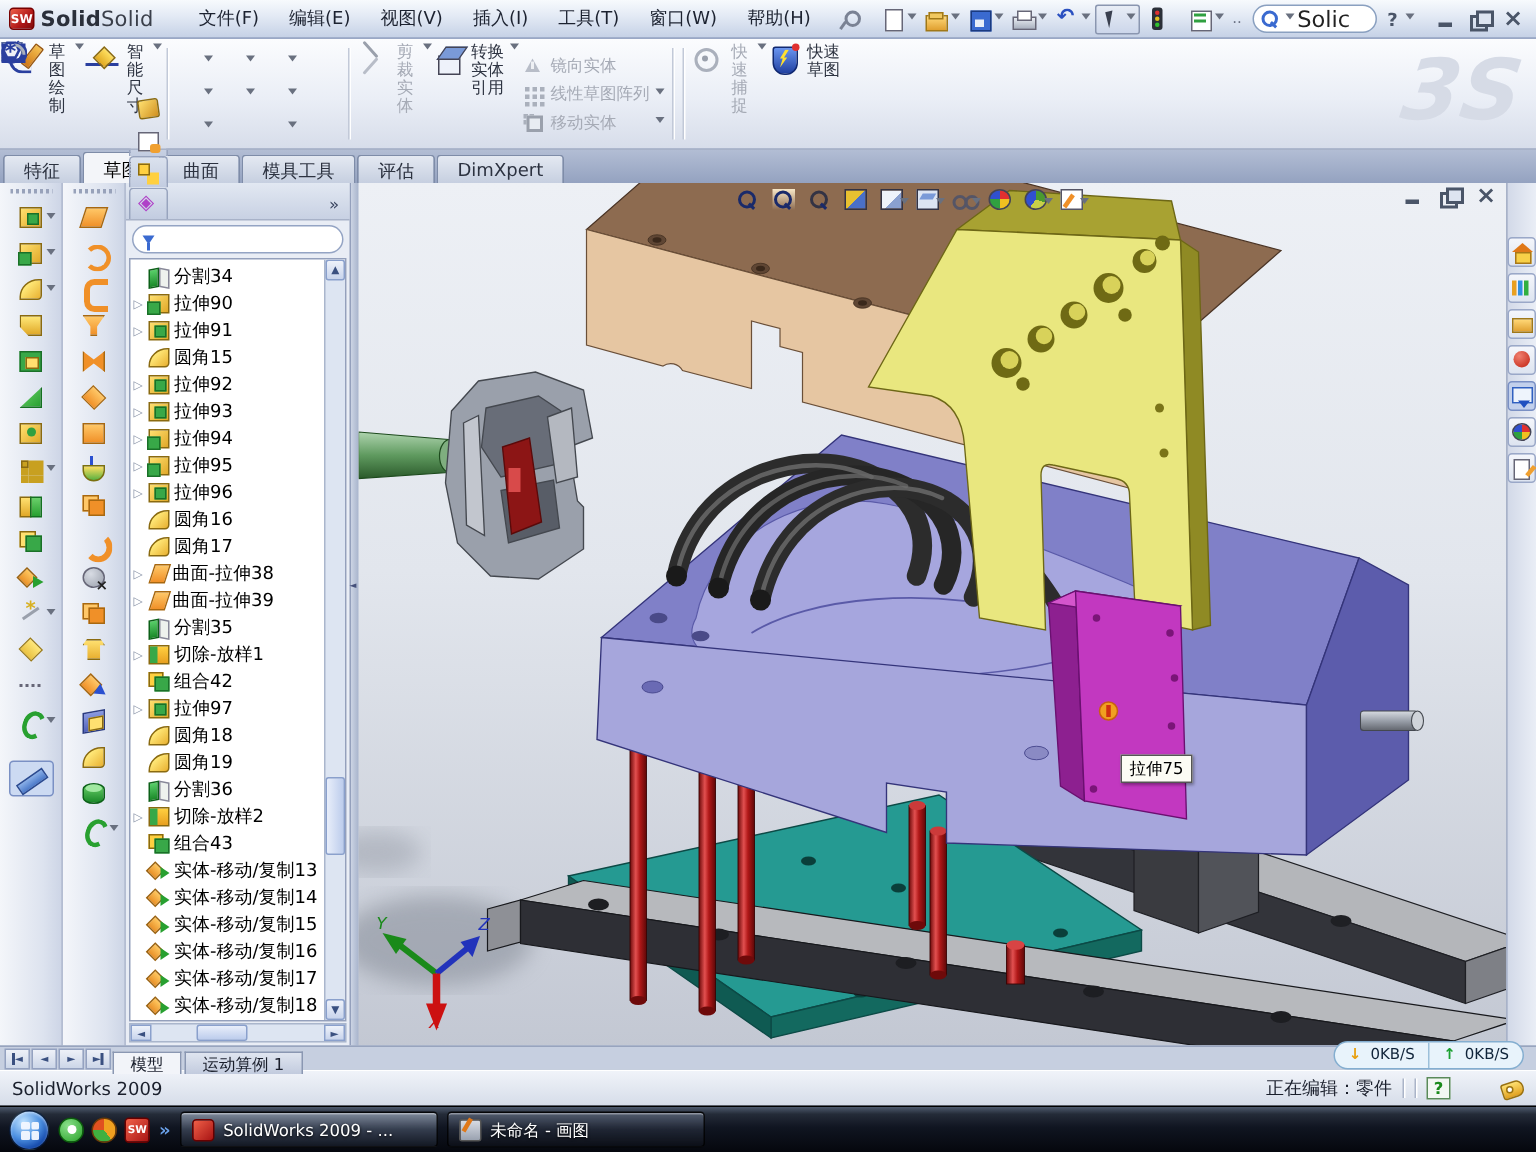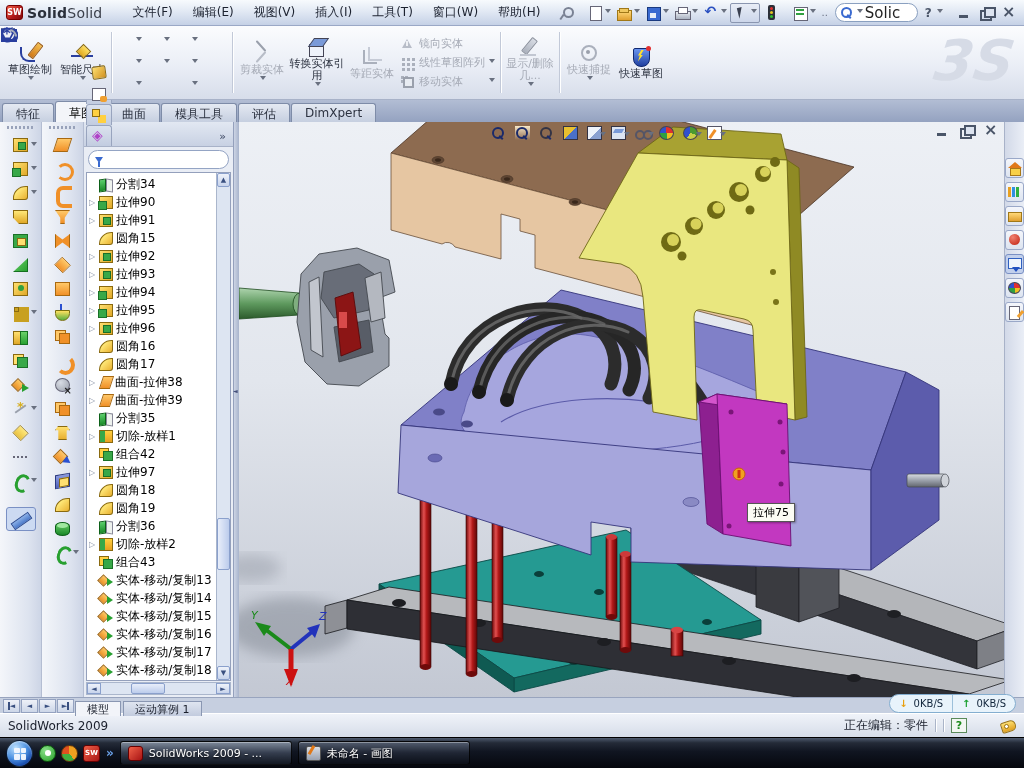--- a/index.html
+++ b/index.html
@@ -51,21 +51,21 @@
   .winbtns{display:flex;align-items:center;margin-left:auto;gap:6px;padding-right:4px;}
   .wb{position:relative;width:16px;height:14px;}
   .wb-min::before{content:"";position:absolute;left:3px;bottom:2px;width:9px;height:3px;background:#4a5568;}
   .wb-restore::before{content:"";position:absolute;left:2px;top:4px;width:8px;height:7px;border:2px solid #4a5568;}
   .wb-restore::after{content:"";position:absolute;left:6px;top:1px;width:8px;height:7px;border:2px solid #4a5568;background:#dde4f0;}
   .wb-close::before{content:"×";position:absolute;left:2px;top:-4px;font-size:16px;font-weight:bold;color:#4a5568;}
   
   .ribbon{position:relative;height:74px;display:flex;align-items:stretch;padding:2px 4px;
     background:linear-gradient(#fbfcfe,#eaeef6 55%,#d7ddea);border-bottom:1px solid #a8b2c8;}
   .rsep{width:1px;background:#c2c9d8;box-shadow:1px 0 0 #fff;margin:4px 3px;}
-  .rbig{width:52px;display:flex;flex-direction:column;align-items:center;justify-content:center;
+  .rbig{width:52px;display:flex;flex-direction:row;justify-content:center;
     font-size:11px;line-height:12px;text-align:center;color:#2e3442;gap:0;padding:1px 0;}
   .rbig.dis{color:#a6abb6;}
   .rbig .ic{width:24px;height:22px;position:relative;flex:none;}
   .rwide{width:58px;}
   .ic-sketch::before{content:"";position:absolute;left:2px;top:5px;width:13px;height:13px;
     border:2px solid #2a3f9f;border-right:none;border-top:none;border-radius:0 0 0 9px;}
   .ic-sketch::after{content:"";position:absolute;right:3px;top:0;width:5px;height:15px;
     background:linear-gradient(#f5c050,#d07818);transform:rotate(38deg);border-radius:1px;border:1px solid #9a5810;}
   .ic-dim::before{content:"";position:absolute;left:1px;right:1px;top:13px;height:2px;background:#2a3f9f;}
   .ic-dim::after{content:"";position:absolute;left:8px;top:4px;width:9px;height:9px;background:linear-gradient(#ffe060,#e0a820);
@@ -508,46 +508,37 @@
     <div class="rbig dis">
       <span class="ic ic-trim"></span>
       <span>剪裁实体</span>
       <span class="dd"></span>
     </div>
     <div class="rbig rwide">
       <span class="ic ic-convert"></span>
       <span>转换实体引用</span>
       <span class="dd"></span>
     </div>
-    <div class="rbig dis">
-      <span class="ic ic-offset"></span>
-      <span>等距实体</span>
-    </div>
     <div class="stack">
       <div class="stack-row">
         <span class="mini mi-warn"></span>
         <span>镜向实体</span>
       </div>
       <div class="stack-row">
         <span class="mini mi-dots"></span>
         <span>线性草图阵列</span>
         <span class="dd"></span>
       </div>
       <div class="stack-row">
         <span class="mini mi-move"></span>
         <span>移动实体</span>
         <span class="dd"></span>
       </div>
     </div>
     <div class="rsep"></div>
-    <div class="rbig dis">
-      <span class="ic ic-pencil"></span>
-      <span>显示/删除几...</span>
-      <span class="dd"></span>
-    </div>
     <div class="rsep"></div>
     <div class="rbig dis">
       <span class="ic ic-snap"></span>
       <span>快速捕捉</span>
       <span class="dd"></span>
     </div>
     <div class="rbig">
       <span class="ic ic-rapid">
           <span class="rapid-dot"></span>
         </span>

